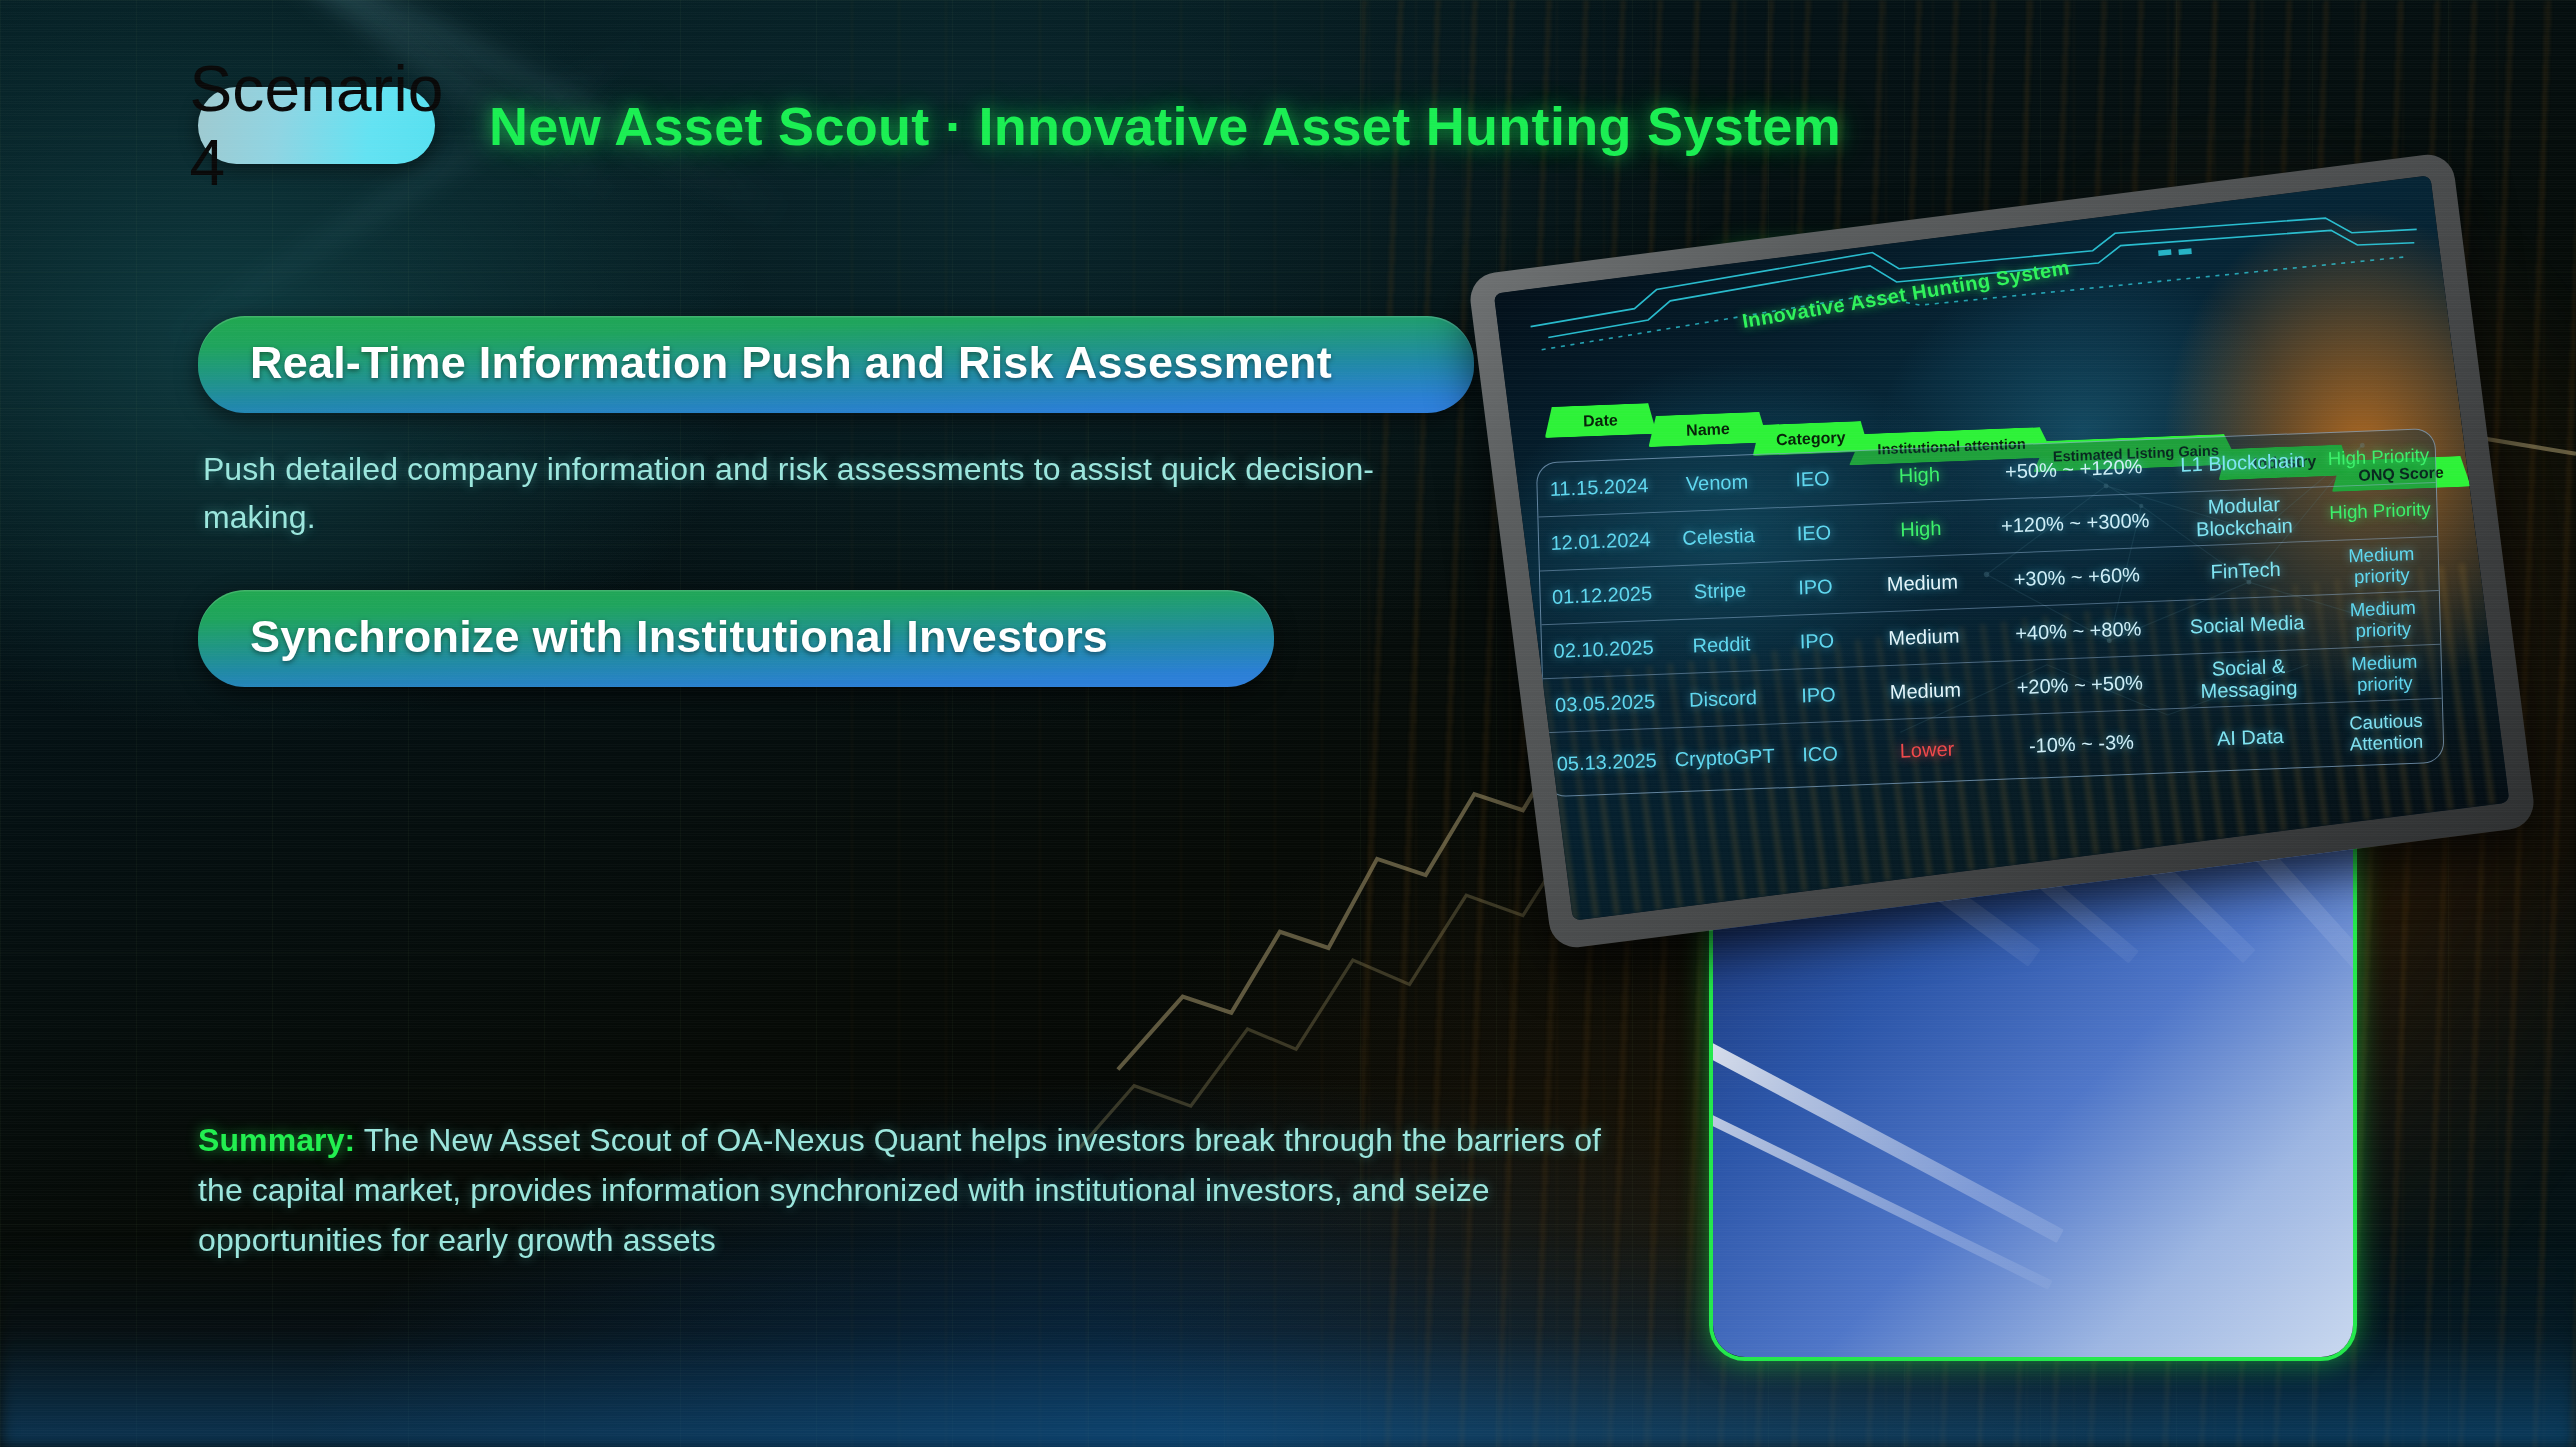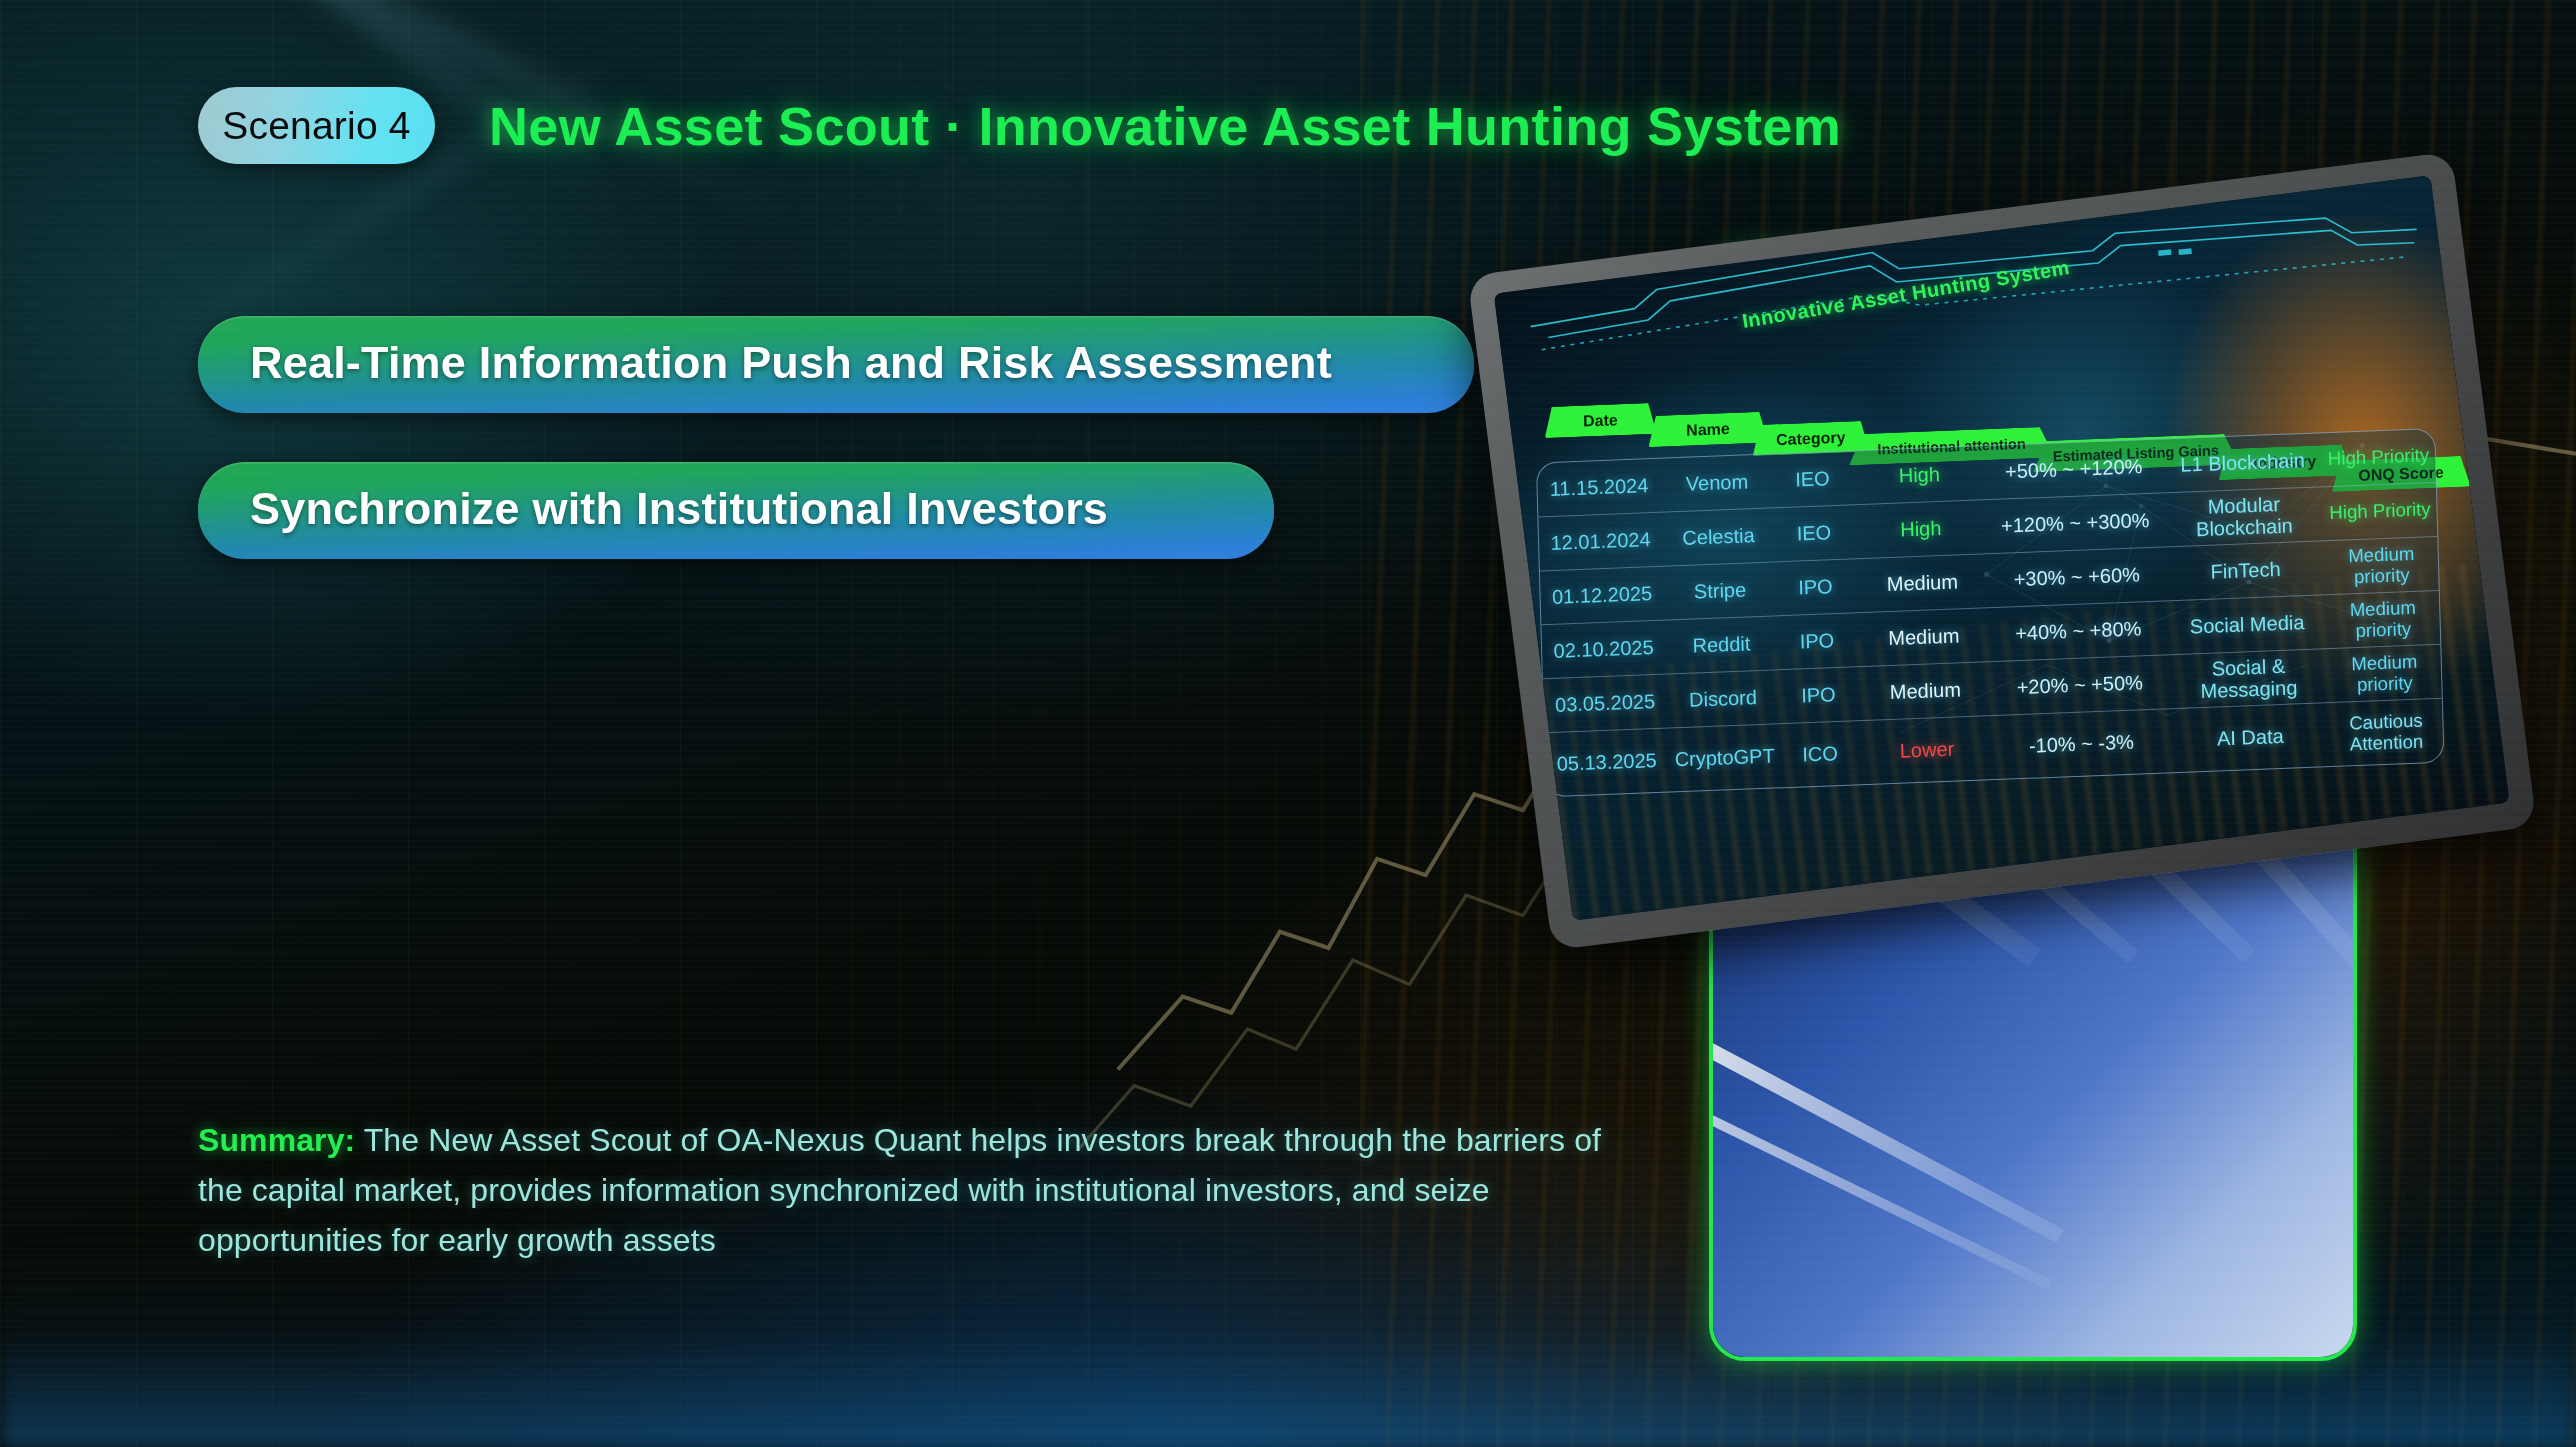--- a/index.html
+++ b/index.html
@@ -52,21 +52,21 @@
 
   
   #header{position:absolute;left:198px;top:87px;display:flex;align-items:center;gap:34px;}
   #scenario-badge{
     width:237px;height:77px;border-radius:39px;
     background:linear-gradient(100deg,#9fc9cf 0%,#8fd4e2 35%,#63e2f2 72%,#56e0f0 100%);
     display:flex;align-items:center;justify-content:center;
     box-shadow:0 4.9px 19.4px rgba(0,0,0,.45);
   }
   #scenario-badge span{
-    font-size:39px;color:#090909;letter-spacing:0.2px;
+    font-size:64px;color:#090909;letter-spacing:0.2px;
     font-family:"Liberation Sans", sans-serif;font-weight:400;
   }
   #main-title{
     font-size:54px;font-weight:bold;color:#1aee52;letter-spacing:0.3px;white-space:nowrap;
     text-shadow:0 0 18px rgba(26,238,82,.55),0 0 39px rgba(26,238,82,.30);
     margin-left:20px;
   }
 
   
   #features{position:absolute;left:198px;top:316px;width:1458px;}
@@ -225,20 +225,21 @@
     <div id="main-title">New Asset Scout · Innovative Asset Hunting System</div>
   </div>
 
   <div id="features">
 
 
     <div class="feat-block">
       <div class="pill" id="pill-2">
         <span class="pill-label">Real-Time Information Push and Risk Assessment</span>
       </div>
+      <div class="feat-desc">Push detailed company information and risk assessments to assist quick decision-making.</div>
     </div>
 
     <div class="feat-block">
       <div class="pill" id="pill-3">
         <span class="pill-label">Synchronize with Institutional Investors</span>
       </div>
     </div>
 
   </div>
 

